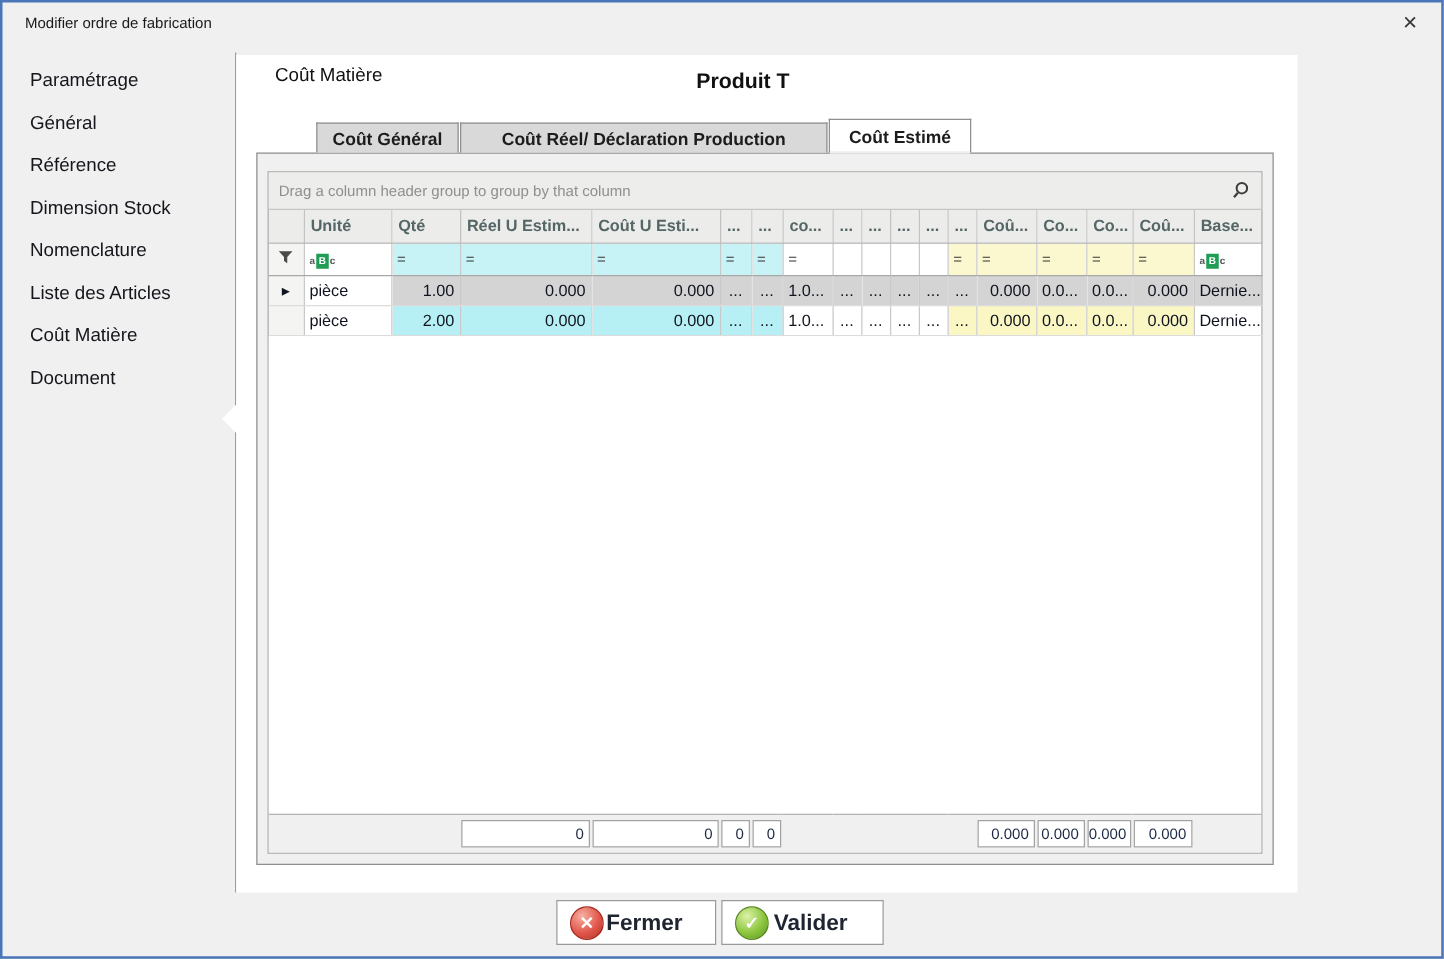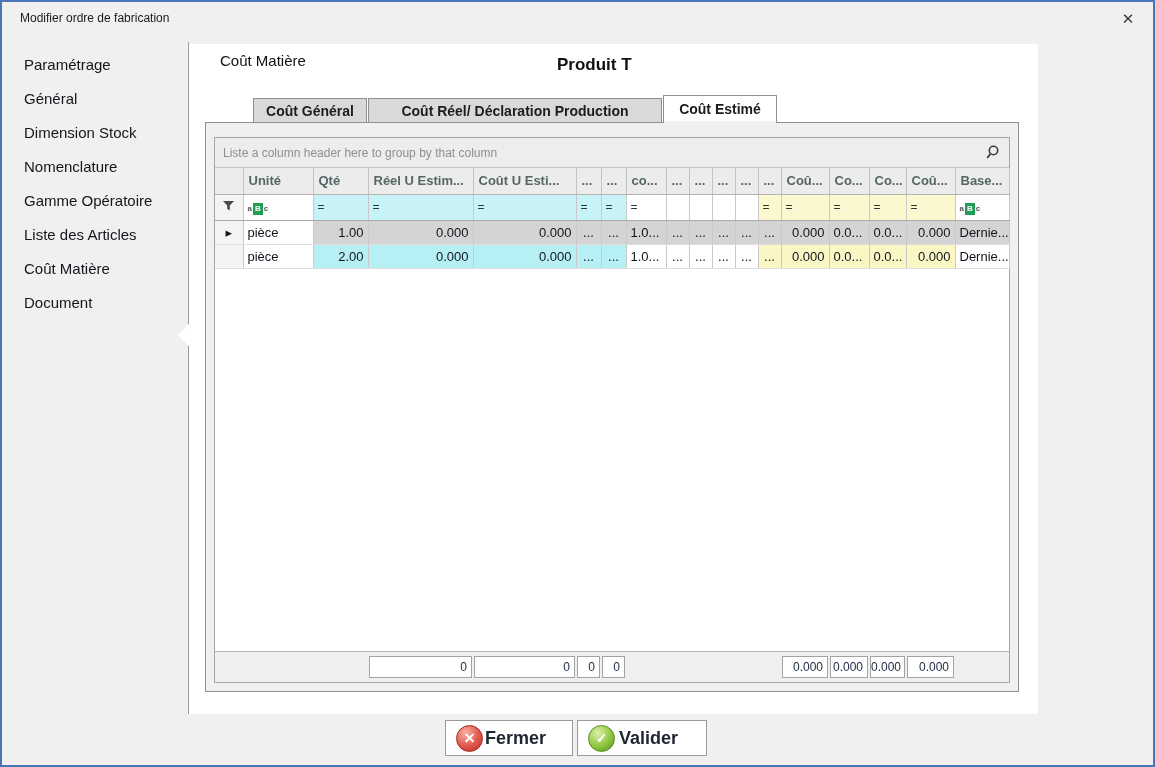--- a/index.html
+++ b/index.html
@@ -76,23 +76,23 @@
 
 <div class="window">
   <div class="titlebar">
     <span>Modifier ordre de fabrication</span>
   </div>
   <div class="close-btn">✕</div>
 
   <div class="sidebar">
     <div class="side-item">Paramétrage</div>
     <div class="side-item">Général</div>
+    <div class="side-item">Référence</div>
     <div class="side-item">Dimension Stock</div>
     <div class="side-item">Nomenclature</div>
-    <div class="side-item">Gamme Opératoire</div>
     <div class="side-item">Liste des Articles</div>
     <div class="side-item">Coût Matière</div>
     <div class="side-item">Document</div>
   </div>
   <div class="v-divider"></div>
   <div class="notch"></div>
 
   <div class="content">
     <div class="section-title">Coût Matière</div>
     <div class="product-title">Produit T</div>
@@ -100,21 +100,21 @@
     <div class="tabcontrol">
       <div class="tabstrip">
         <div class="tab" style="width:114px">Coût Général</div>
         <div class="tab" style="width:294px">Coût Réel/ Déclaration Production</div>
         <div class="tab active" style="width:114px">Coût Estimé</div>
       </div>
       <div class="tabpage">
 
         <div class="grid">
           <div class="group-panel">
-            <span class="gp-text">Liste a column header here to group by that column</span>
+            <span class="gp-text">Drag a column header group to group by that column</span>
             <svg width="17" height="17" viewBox="0 0 17 17">
               <circle cx="9.5" cy="6.5" r="4.2" fill="none" stroke="#3c3c3c" stroke-width="1.6"></circle>
               <line x1="6.3" y1="10.2" x2="3.2" y2="13.8" stroke="#3c3c3c" stroke-width="1.8"></line>
             </svg>
           </div>
 
           <table class="gtable">
             <colgroup>
               <col style="width:28px">
                 <col style="width:70px">

